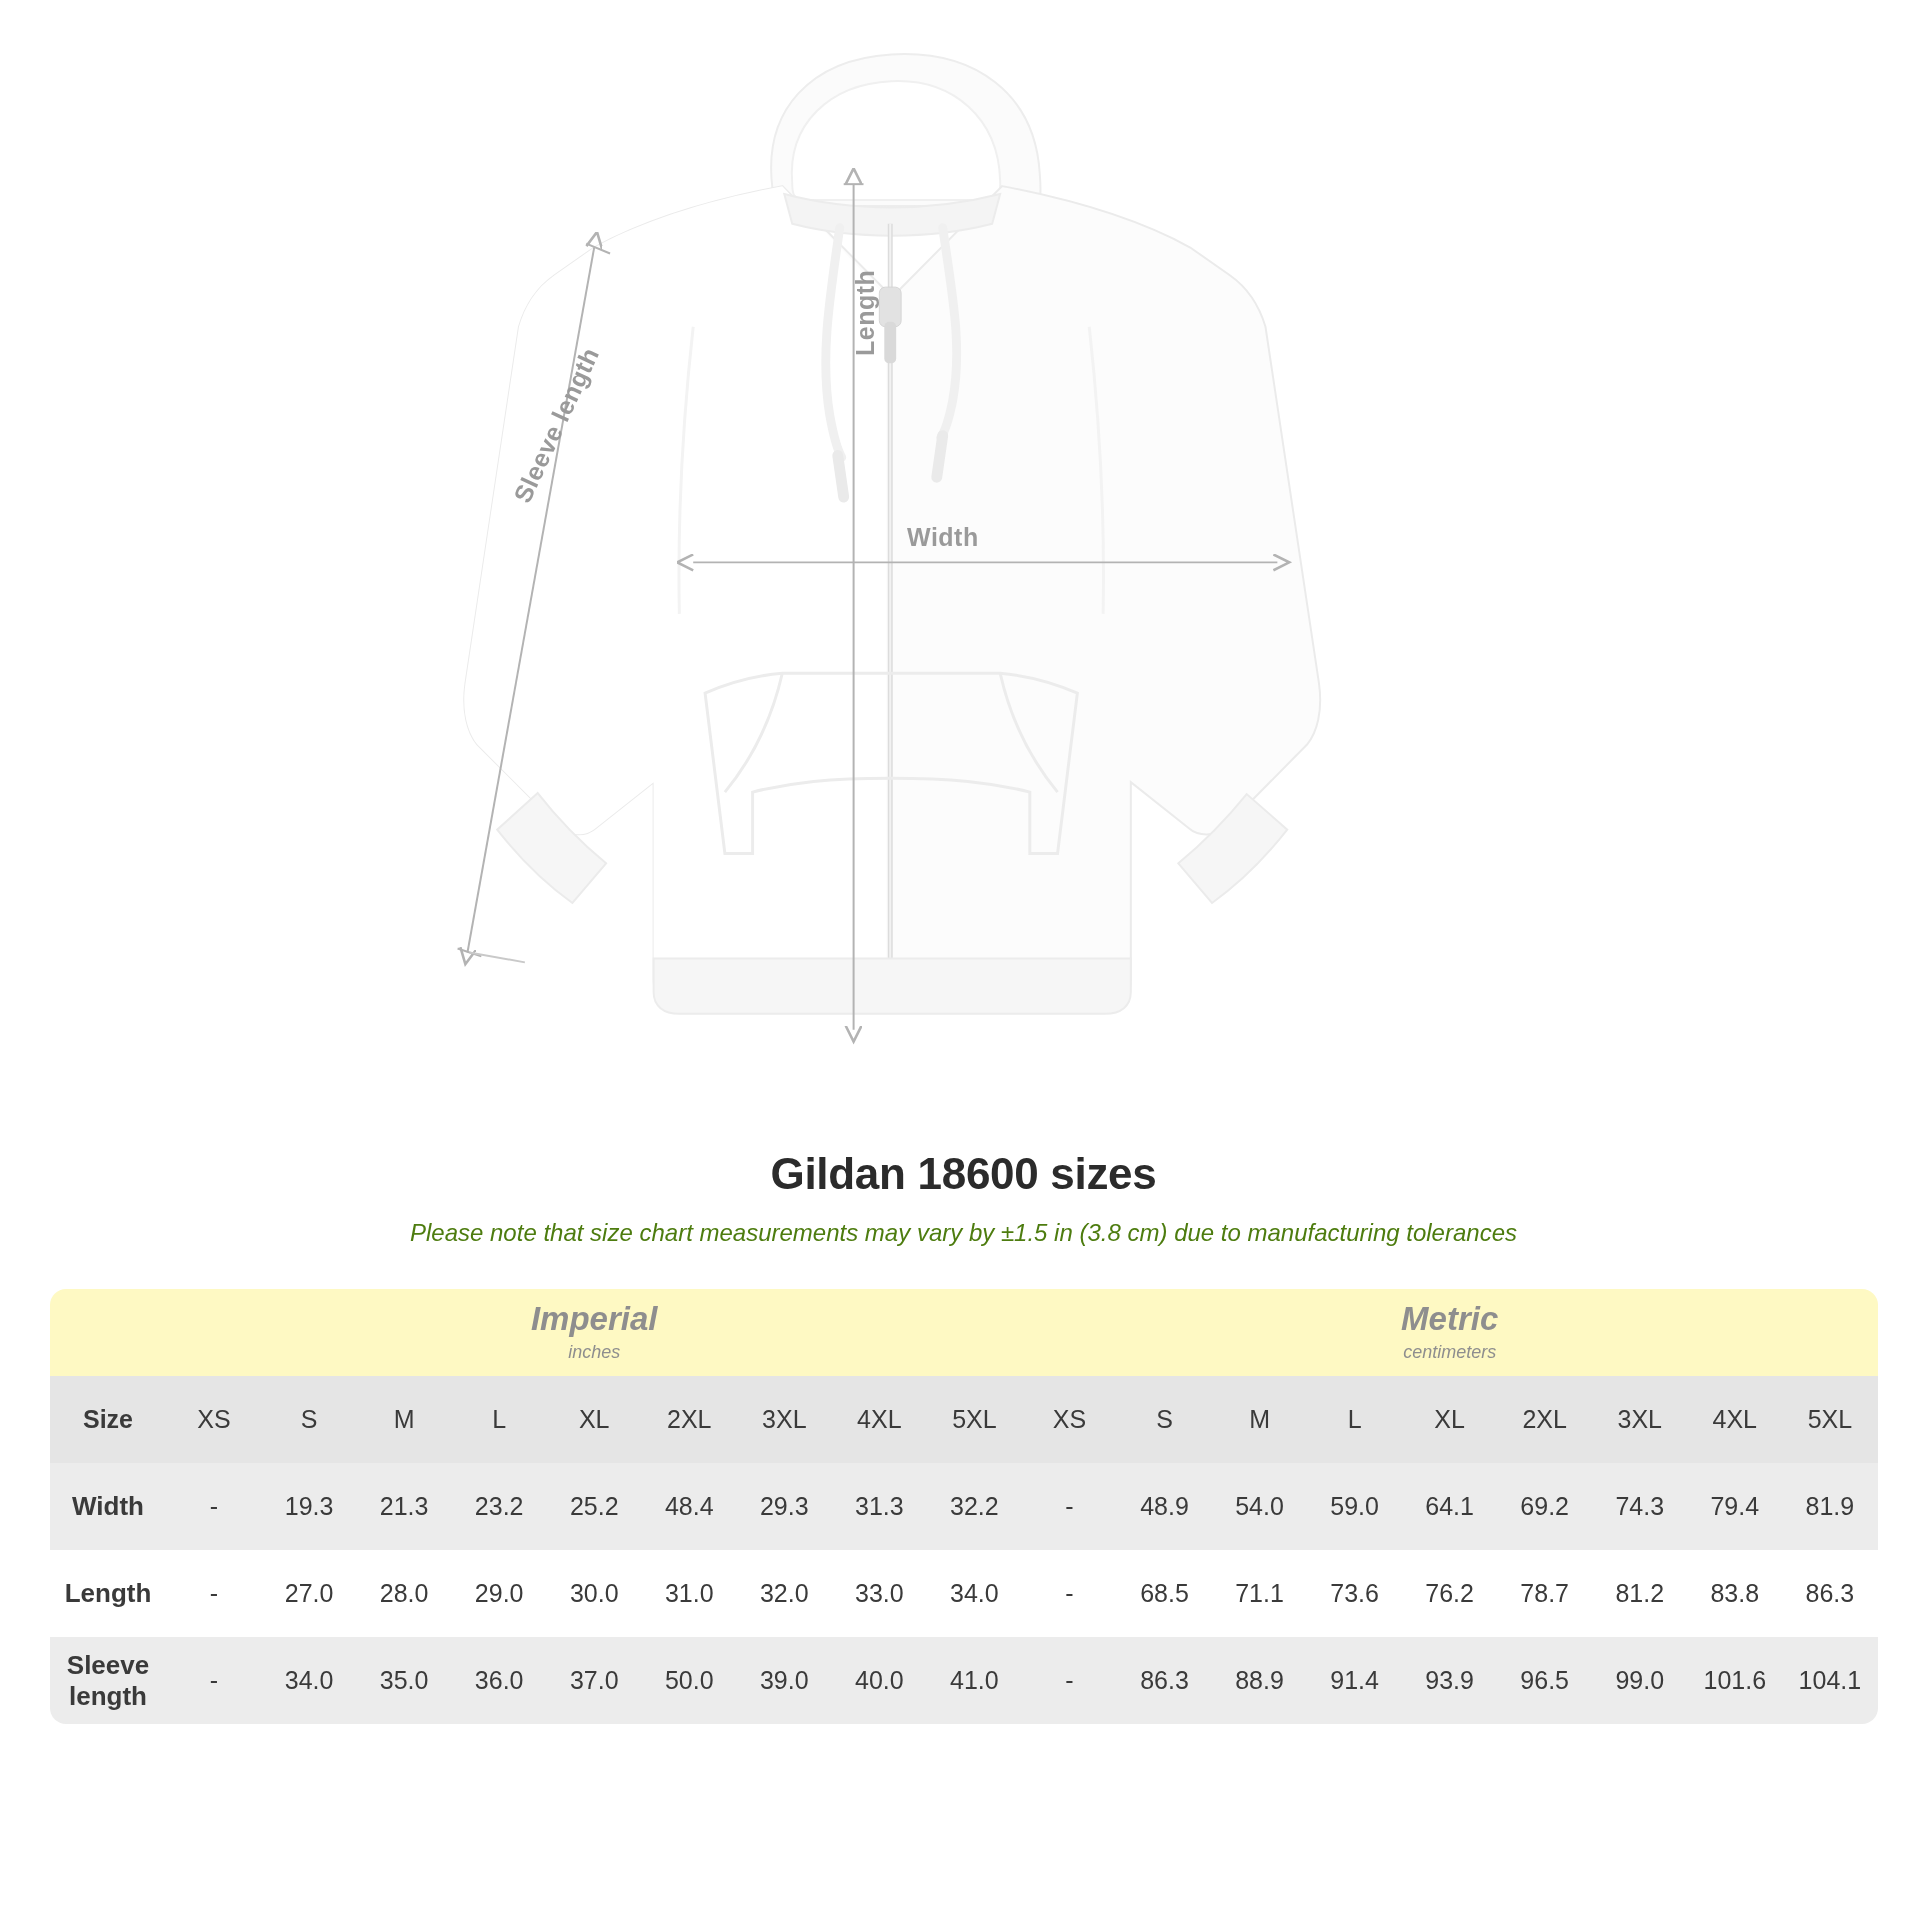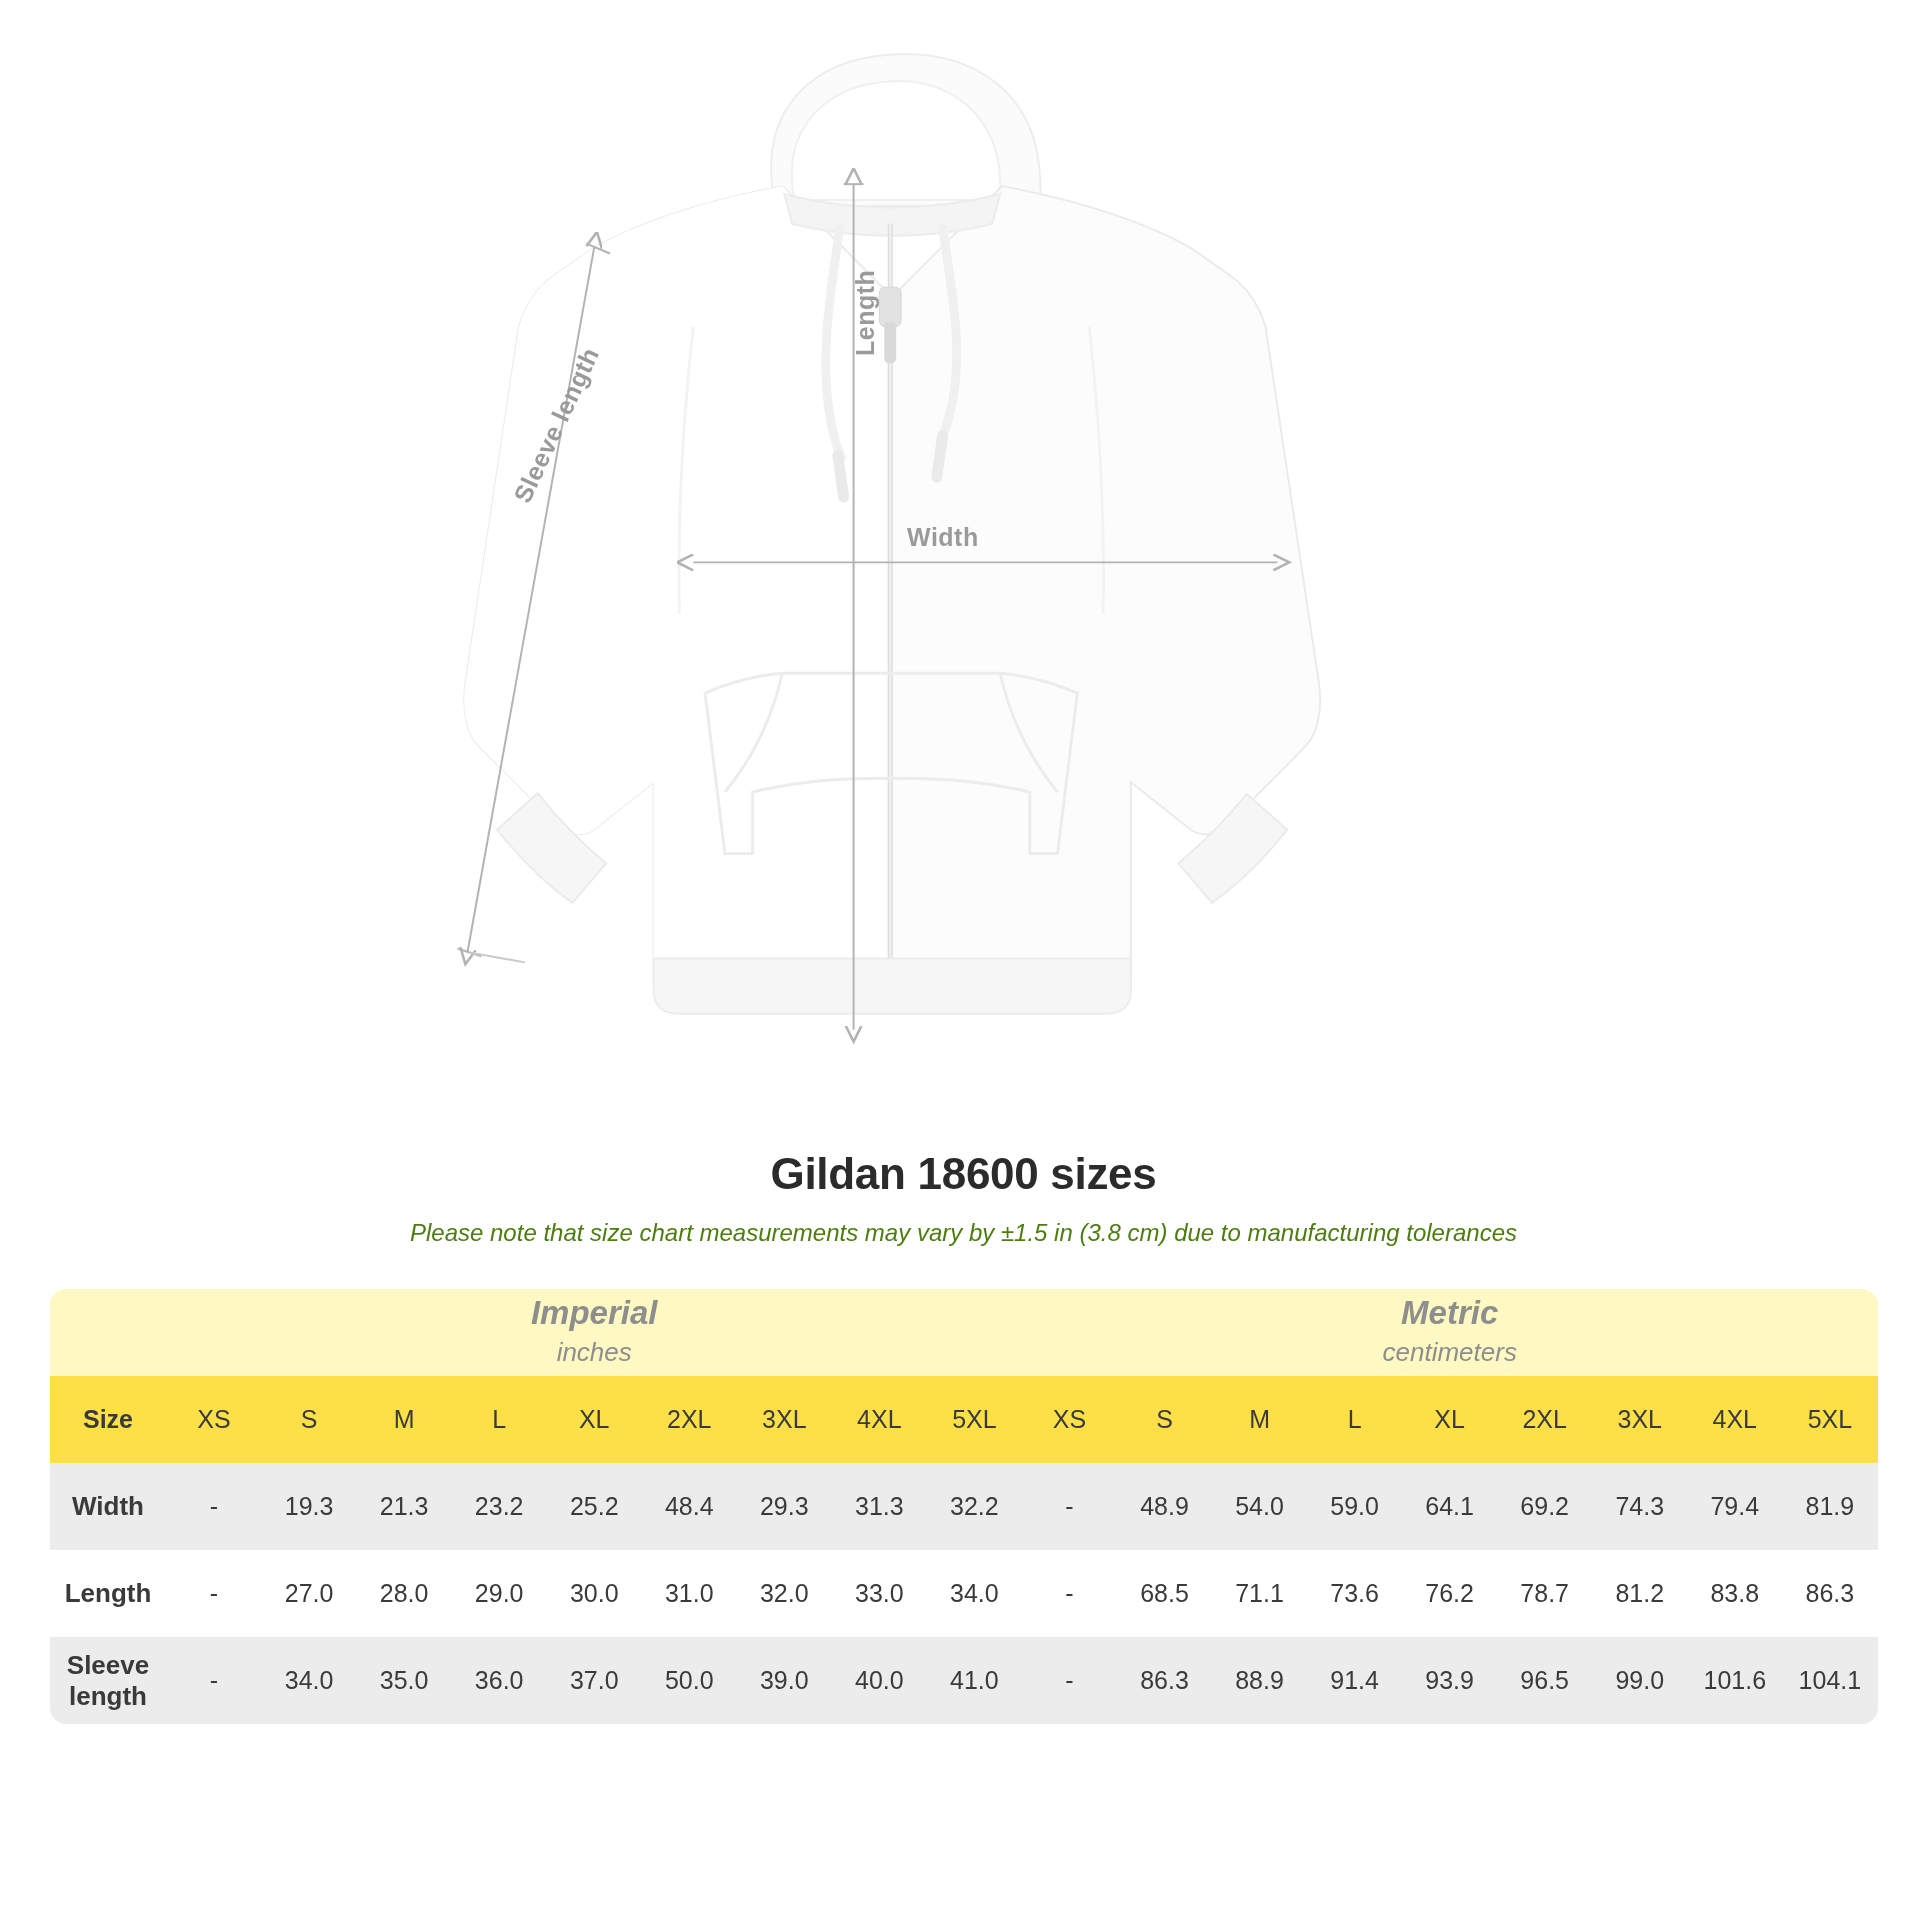--- a/index.html
+++ b/index.html
@@ -97,28 +97,28 @@
   .unit-band td.first { border-top-left-radius: 16px; }
   .unit-band td.last  { border-top-right-radius: 16px; }
   .unit-name {
     font-size: 33px;
     font-weight: bold;
     font-style: italic;
     color: #8e8e8e;
     line-height: 1.2;
   }
   .unit-sub {
-    font-size: 26px;
+    font-size: 18px;
     font-style: italic;
     color: #8e8e8e;
     line-height: 1.5;
   }
   
   .size-row td {
-    background: #fde047;
+    background: #e5e5e5;
     font-size: 26px;
     color: #4a4a4a;
   }
   .size-row td.rowhead {
     font-weight: bold;
     color: #3a3a3a;
   }
   
   .data-row.odd td { background: #ececec; }
   .data-row.even td { background: #ffffff; }

